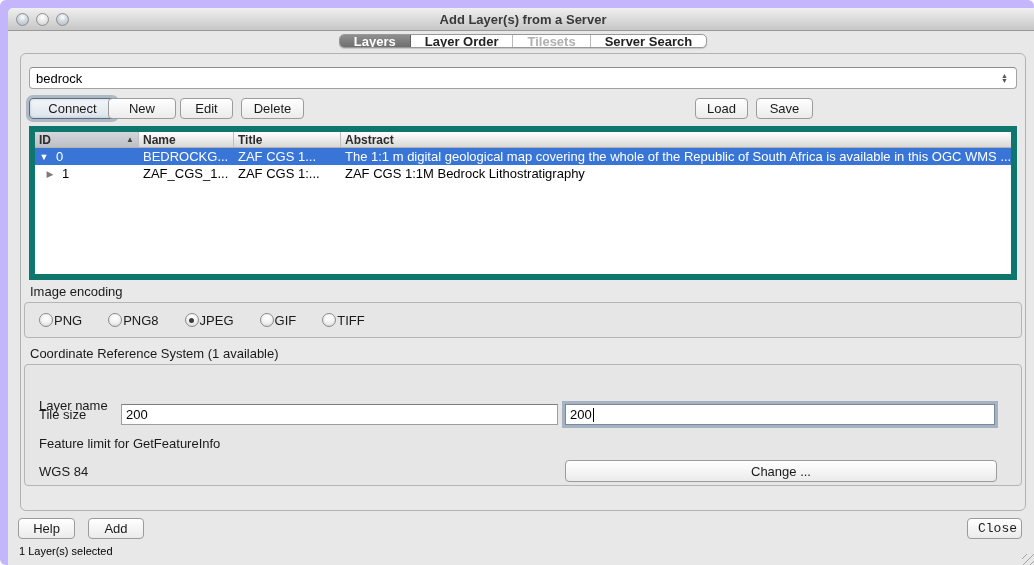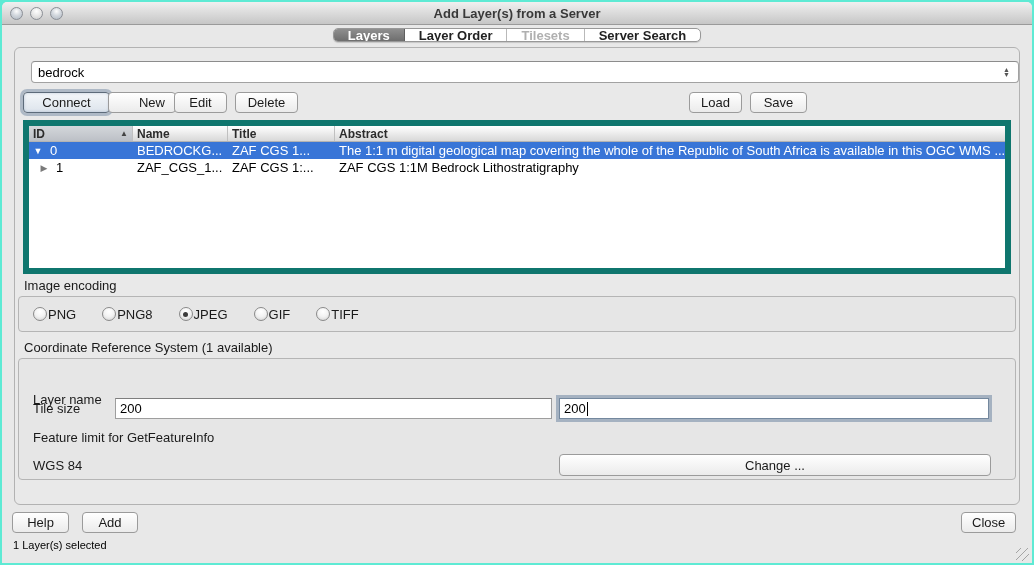--- a/index.html
+++ b/index.html
@@ -1,19 +1,19 @@
 <!DOCTYPE html>
 <html><head>
 <meta charset="utf-8">
 <style>
   * { margin:0; padding:0; box-sizing:border-box; }
   html,body { width:1034px; height:565px; }
   body { font-family:"Liberation Sans", sans-serif; font-size:13px; color:#1a1a1a; }
 
-  .frame { width:1034px; height:565px; background:#5eead4; padding:2px; }
+  .frame { width:1034px; height:565px; background:#c4b5fd; padding:8px;border-radius:6px; }
   .window { position:relative; width:1030px; height:561px; background:#e8e8e8;
             border-radius:5px 5px 0 0; overflow:hidden; }
 
   
   .titlebar { position:absolute; top:0; left:0; right:0; height:23px;
               background:linear-gradient(#f0f0f0,#c6c6c6);
               border-bottom:1px solid #9a9a9a; border-radius:5px 5px 0 0; }
   .traffic { position:absolute; top:5px; left:8px; display:flex; gap:7px; }
   .orb { width:13px; height:13px; border-radius:50%; border:1px solid #8b8f96;
          background:radial-gradient(circle at 50% 30%, #fdfdfd 0%, #d3d8de 45%, #aeb6c0 100%); }
@@ -30,21 +30,21 @@
   .seg:last-child { border-right:none; }
   .seg.selected { background:linear-gradient(#8f8f8f,#6e6e6e); color:#fff;
                   border-right:1px solid #5f5f5f; }
   .seg.disabled { color:#b0b0b0; }
 
   
   .panel { position:absolute; top:45px; left:12px; width:1006px; height:458px;
            border:1px solid #b2b2b2; border-radius:6px; background:#e9e9e9; }
 
   
-  .combo { position:absolute; top:13px; left:16px; width:988px; height:22px; background:#fff;
+  .combo { position:absolute; top:13px; left:8px; width:988px; height:22px; background:#fff;
            border:1px solid #a2a2a2; border-top-color:#8c8c8c; border-radius:4px;
            display:flex; align-items:center; padding:0 6px; }
   .combo-value { flex:1; font-size:13px; color:#000; }
   .stepper { display:flex; flex-direction:column; align-items:center; line-height:5px;
              font-size:7px; color:#555; padding-right:2px; }
 
   
   .btn { position:absolute; height:21px; border:1px solid #9b9b9b; border-radius:4px;
          background:linear-gradient(#ffffff,#ebebeb); font-size:13px; color:#1a1a1a;
          font-family:"Liberation Sans", sans-serif; text-align:center; padding:0 10px; }
@@ -135,21 +135,21 @@
       <div class="combo">
         <span class="combo-value">bedrock</span>
         <span class="stepper">
           <span>▲</span>
           <span>▼</span>
         </span>
       </div>
 
       <div class="btn-row">
         <button class="btn focused" style="left:8px; width:87px;">Connect</button>
-        <button class="btn" style="left:93px; width:68px;text-align:right;">New</button>
+        <button class="btn" style="left:87px; width:68px;">New</button>
         <button class="btn" style="left:159px; width:53px;">Edit</button>
         <button class="btn" style="left:220px; width:63px;">Delete</button>
         <button class="btn" style="right:277px; width:53px;">Load</button>
         <button class="btn" style="right:212px; width:57px;">Save</button>
       </div>
 
       <div class="table">
         <div class="thead">
           <div class="th sorted">
             <span>ID</span>
@@ -220,18 +220,18 @@
 
         <div class="flabel" style="top:71px;">Feature limit for GetFeatureInfo</div>
 
         <div class="flabel" style="top:99px;">WGS 84</div>
         <button class="btn change-btn" style="top:95px; left:540px; right:24px;">Change ...</button>
       </div>
     </div>
 
     <button class="btn footer-btn" style="left:10px; width:57px;">Help</button>
     <button class="btn footer-btn" style="left:80px; width:56px;">Add</button>
-    <button class="btn footer-btn" style="right:16px; width:55px;">Close</button>
+    <button class="btn footer-btn" style="right:16px; width:55px;font-family:Liberation Mono, monospace;">Close</button>
     <div class="status">1 Layer(s) selected</div>
     <div class="grip"></div>
 
   </div>
 </div>
 
 </body></html>

